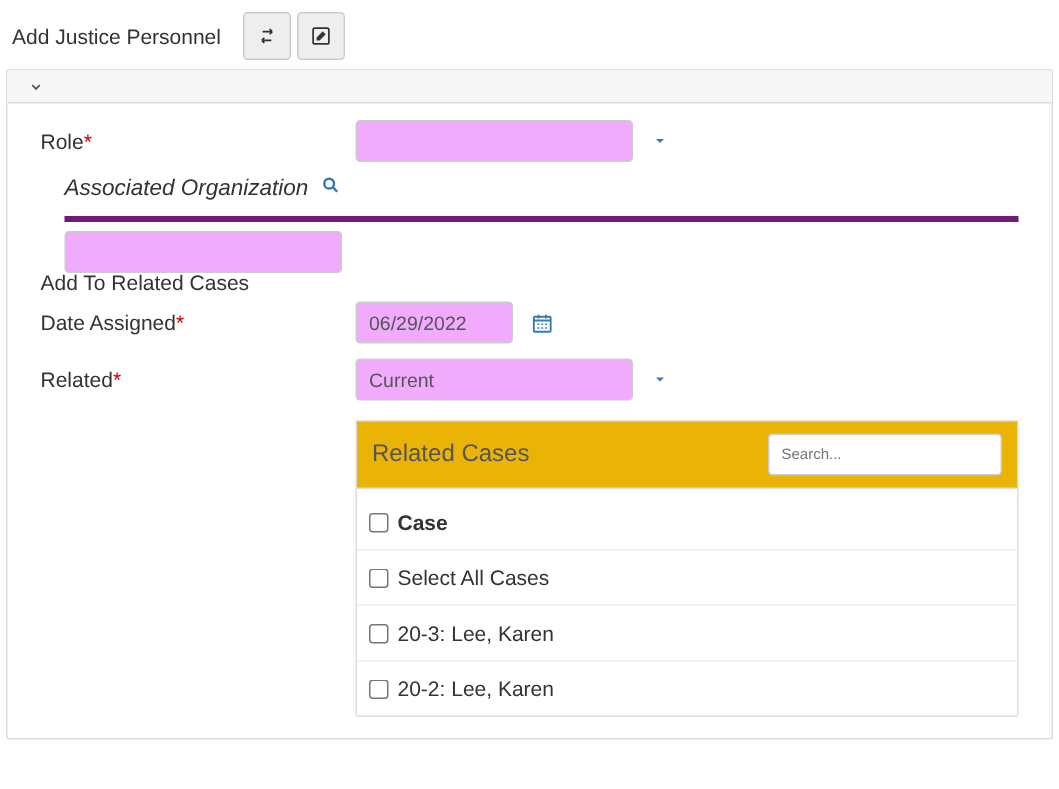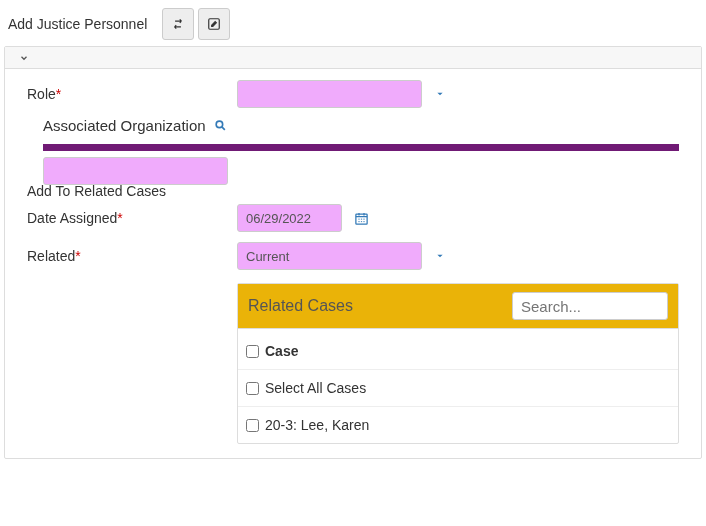--- a/index.html
+++ b/index.html
@@ -88,24 +88,25 @@
   }
   .row-icons span {
     color: #337ab7;
     cursor: pointer;
     font-size: 13px;
     display: inline-flex;
     align-items: center;
   }
   .assoc-row {
     display:flex;
-    align-items:center;
+    align-items:flex-start;
     margin: 4px 0 6px 16px;
     padding-bottom: 10px;
-    border-bottom: 7px solid #701a75;
+    border-bottom: 4px solid #701a75;
+    font-style: italic;
   }
   .assoc-label {
     font-size: 15px;
     color: #333;
     margin-right: 8px;
   }
   .assoc-input-row { margin: 0 0 18px 16px; }
   .cal-icon {
     color: #337ab7;
     margin-left: 12px;
@@ -125,21 +126,21 @@
     justify-content: space-between;
     border-bottom: 1px solid #ddd;
   }
   .related-title { font-size: 16px; color: #555;}
   .search-input {
     height: 28px;
     width: 156px;
     border: 1px solid #ccc;
     border-radius: 3px;
     padding: 2px 8px;
-    font-size: 15px;
+    font-size: 10px;
     color: #999;
   }
   .case-row {
     display:flex;
     align-items:center;
     padding: 10px 8px;
     border-top: 1px solid #eee;
   }
   .case-row:first-of-type { border-top: none; }
   .case-row input[type=checkbox]{ margin:0 6px 0 0;}
@@ -255,17 +256,21 @@
           <span class="case-col-header">Case</span>
         </div>
         <div class="case-row">
           <input type="checkbox" style="">
           <span>Select All Cases</span>
         </div>
         <div class="case-row">
           <input type="checkbox" style="">
           <span>20-3: Lee, Karen</span>
         </div>
+        <div class="case-row">
+          <input type="checkbox" style="">
+          <span>20-2: Lee, Karen</span>
+        </div>
       </div>
     </div>
 
   </div>
 </div>
 
 </body></html>

